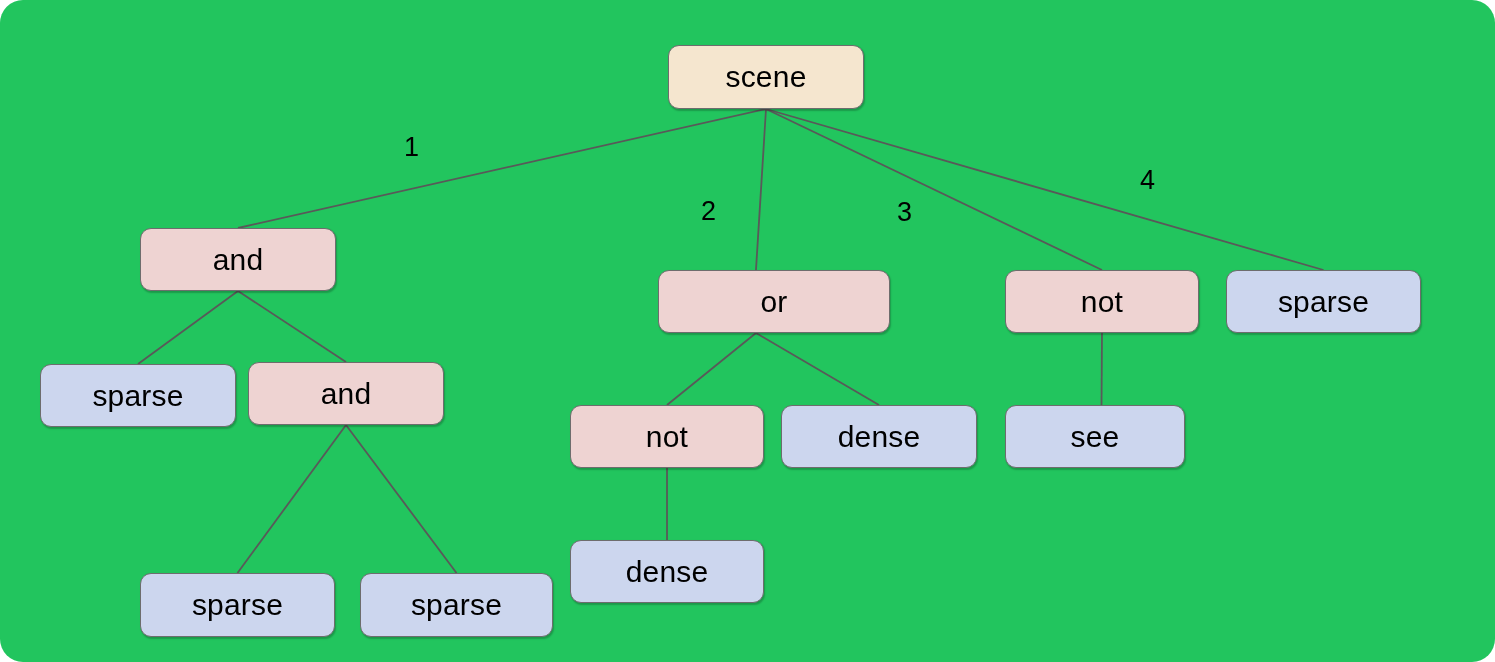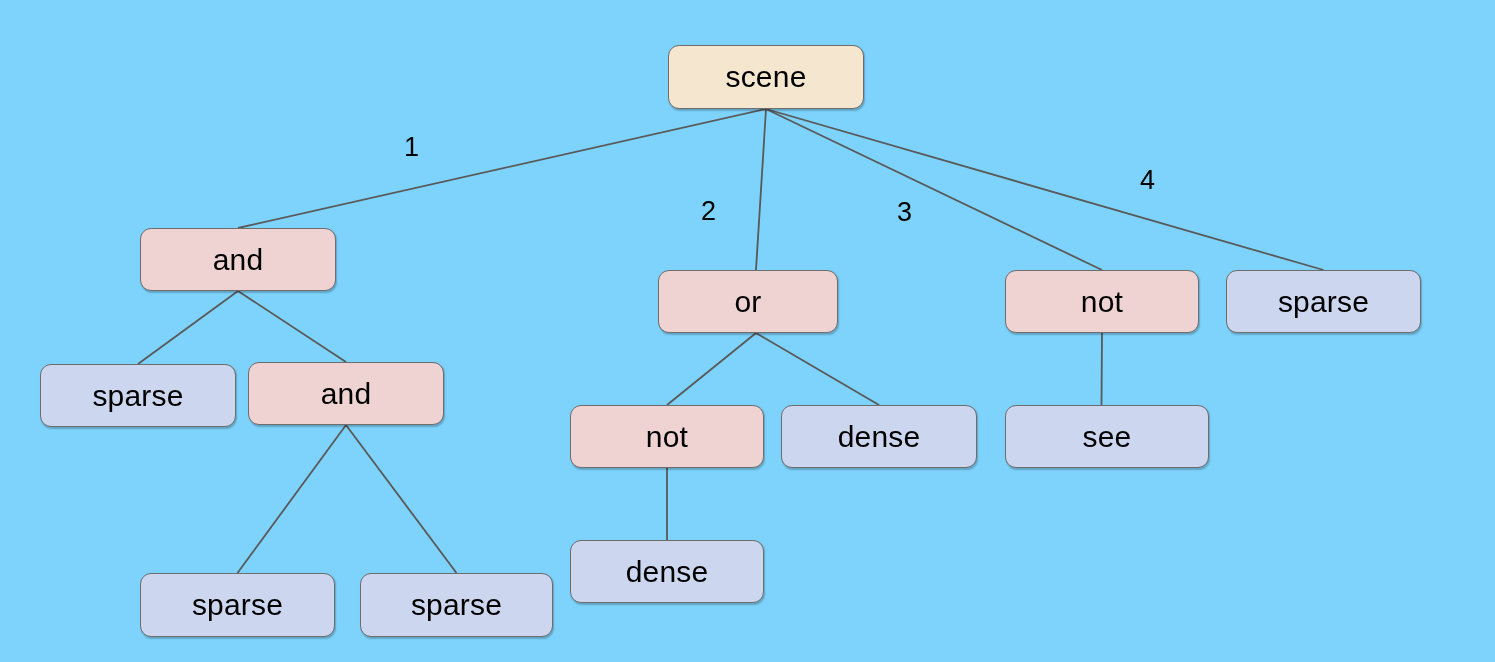--- a/index.html
+++ b/index.html
@@ -4,23 +4,24 @@
 <style>
   html, body {
     margin: 0;
     padding: 0;
     background: #ffffff;
   }
   #canvas {
     position: relative;
     width: 1495px;
     height: 662px;
-    background: #7dd3fc;
+    background: #22c55e;
     font-family: "Liberation Sans", sans-serif;
     overflow: hidden;
+    border-radius: 23px;
   }
   #edge-layer {
     position: absolute;
     left: 0; top: 0;
     width: 1495px;
     height: 662px;
   }
   .node {
     position: absolute;
     box-sizing: border-box;
@@ -65,42 +66,42 @@
       <line x1="667" y1="468" x2="667" y2="540" stroke="#595959" stroke-width="1.8"></line>
       <line x1="1102" y1="333" x2="1101.5" y2="405" stroke="#595959" stroke-width="1.8"></line>
     </svg>
   <div id="node-layer">
       <div class="node root" style="left: 668px; top: 45px; width: 196px; height: 64px;">
         <span>scene</span>
       </div>
       <div class="node op" style="left: 140px; top: 228px; width: 196px; height: 63px;">
         <span>and</span>
       </div>
-      <div class="node op" style="left: 658px; top: 270px; width: 180px; height: 63px;">
+      <div class="node op" style="left: 658px; top: 270px; width: 232px; height: 63px;">
         <span>or</span>
       </div>
       <div class="node op" style="left: 1005px; top: 270px; width: 194px; height: 63px;">
         <span>not</span>
       </div>
       <div class="node leaf" style="left: 1226px; top: 270px; width: 195px; height: 63px;">
         <span>sparse</span>
       </div>
       <div class="node leaf" style="left: 40px; top: 364px; width: 196px; height: 63px;">
         <span>sparse</span>
       </div>
       <div class="node op" style="left: 248px; top: 362px; width: 196px; height: 63px;">
         <span>and</span>
       </div>
       <div class="node op" style="left: 570px; top: 405px; width: 194px; height: 63px;">
         <span>not</span>
       </div>
       <div class="node leaf" style="left: 781px; top: 405px; width: 196px; height: 63px;">
         <span>dense</span>
       </div>
-      <div class="node leaf" style="left: 1005px; top: 405px; width: 204px; height: 63px;">
+      <div class="node leaf" style="left: 1005px; top: 405px; width: 180px; height: 63px;">
         <span>see</span>
       </div>
       <div class="node leaf" style="left: 570px; top: 540px; width: 194px; height: 63px;">
         <span>dense</span>
       </div>
       <div class="node leaf" style="left: 140px; top: 573px; width: 195px; height: 64px;">
         <span>sparse</span>
       </div>
       <div class="node leaf" style="left: 360px; top: 573px; width: 193px; height: 64px;">
         <span>sparse</span>

